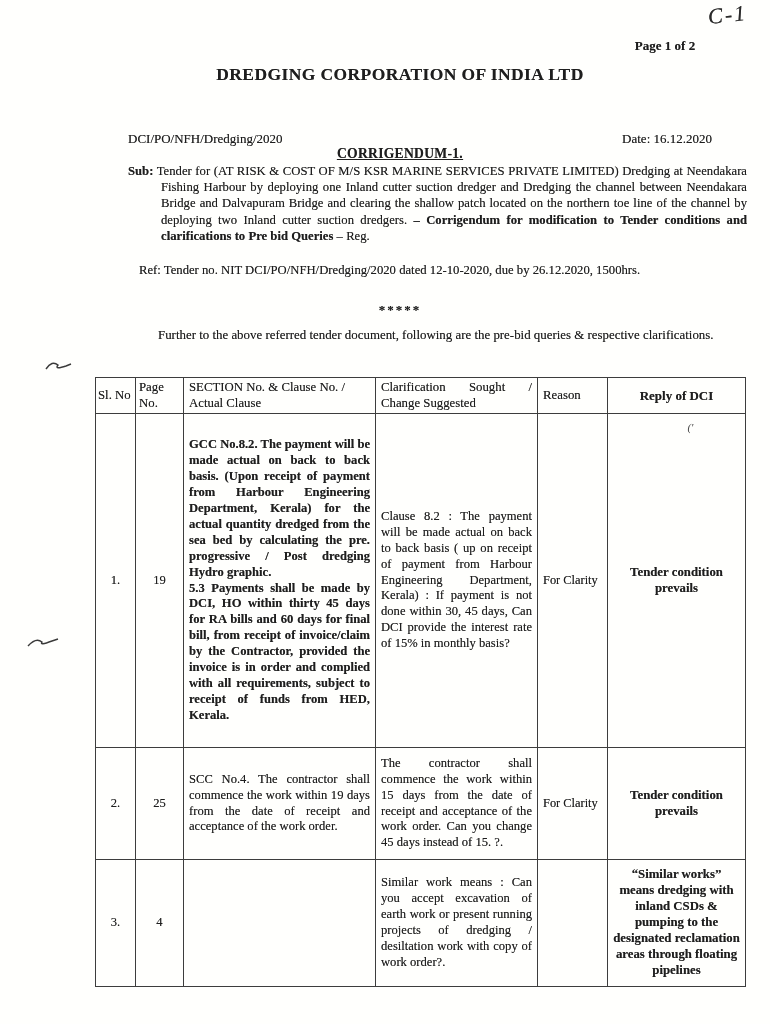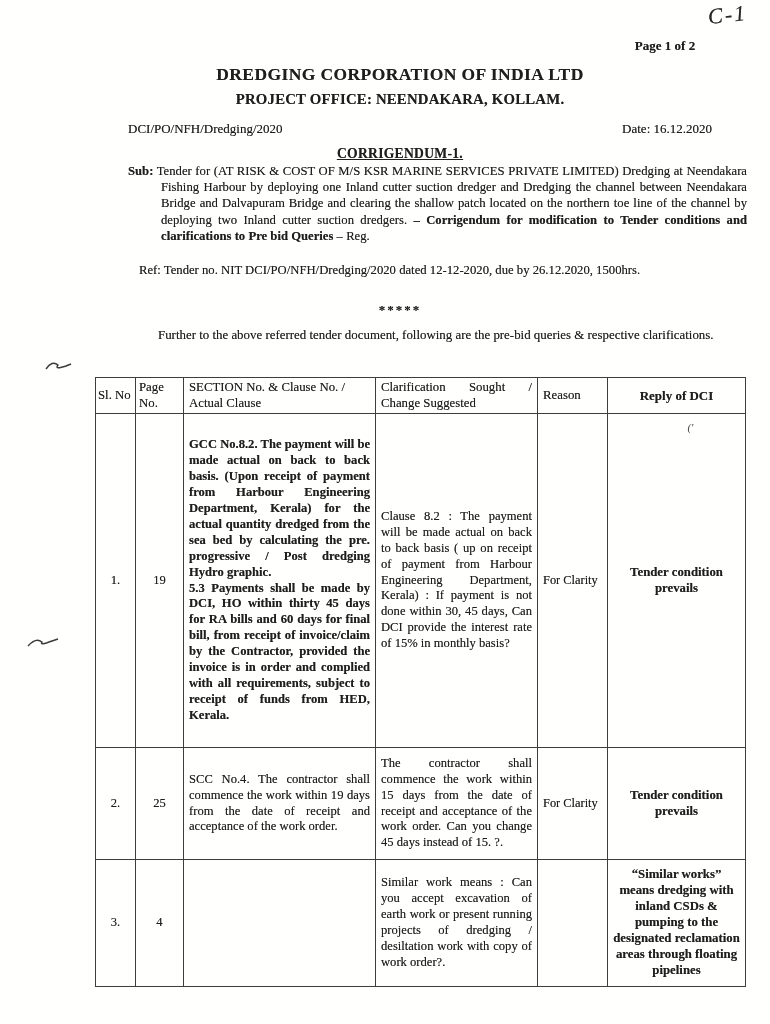--- a/index.html
+++ b/index.html
@@ -17,21 +17,21 @@
     position:absolute;left:708px;top:2px;
     font-size:22px;font-style:italic;
     transform:rotate(-6deg);
     letter-spacing:2px;color:#2a2a2a;
   }
   .page-num{position:absolute;left:600px;top:38px;width:130px;text-align:center;font-weight:bold;font-size:13px;}
   .center-band{position:absolute;left:30px;width:740px;text-align:center;}
   .title{top:64px;font-weight:bold;font-size:17.5px;letter-spacing:0.4px;}
   .subtitle{top:91px;font-weight:bold;font-size:14.8px;letter-spacing:0.2px;}
   .meta-row{
-    position:absolute;left:128px;top:121px;width:584px;
+    position:absolute;left:128px;top:131px;width:584px;
     display:flex;justify-content:space-between;font-size:13px;
   }
   .heading{top:146px;font-weight:bold;font-size:13.6px;text-decoration:underline;letter-spacing:0.3px;text-align:center;}
   .subject{
     position:absolute;left:128px;top:163px;width:586px;
     font-size:12.7px;line-height:16.2px;text-align:justify;
     padding-left:33px;text-indent:-33px;
   }
   .refline{
     position:absolute;left:139px;top:262px;width:566px;
@@ -72,33 +72,32 @@
 </style>
 </head>
 <body>
 
 <div class="page">
 
   <div class="corner-mark">C-1</div>
   <div class="page-num">Page 1 of 2</div>
 
   <div class="center-band title">DREDGING CORPORATION OF INDIA LTD</div>
-  <div class="center-band subtitle">PROJECT OFFICE: NEENDAKARA, KOLLAM.</div>
 
   <div class="meta-row">
     <span>DCI/PO/NFH/Dredging/2020</span>
     <span>Date: 16.12.2020</span>
   </div>
 
   <div class="center-band heading">CORRIGENDUM-1.</div>
 
   <div class="subject"><b>Sub:</b><span> Tender for (AT RISK &amp; COST OF M/S KSR MARINE SERVICES PRIVATE LIMITED) Dredging at Neendakara Fishing Harbour by deploying one Inland cutter suction dredger and Dredging the channel between Neendakara Bridge and Dalvapuram Bridge and clearing the shallow patch located on the northern toe line of the channel by deploying two Inland cutter suction dredgers. </span><b>– Corrigendum for modification to Tender conditions and clarifications to Pre bid Queries</b><span> – Reg.</span>
   </div>
 
-  <div class="refline"><span>Ref:</span><span> Tender no. NIT DCI/PO/NFH/Dredging/2020 dated 12-12-2020, due by 26.12.2020, 1500hrs.</span>
+  <div class="refline"><span>Ref:</span><span> Tender no. NIT DCI/PO/NFH/Dredging/2020 dated 12-10-2020, due by 26.12.2020, 1500hrs.</span>
   </div>
 
   <div class="center-band separator">*****</div>
 
   <p class="intro">Further to the above referred tender document, following are the pre-bid queries &amp; respective clarifications.</p>
 
   <svg class="margin-squiggle" style="left:44px;top:358px;" width="30" height="16">
     <path d="M2,11 Q8,2 14,7 Q10,12 22,8 L27,6" stroke="#3a3a3a" stroke-width="1.4" fill="none"></path>
   </svg>
   <svg class="margin-squiggle" style="left:26px;top:634px;" width="34" height="16">

